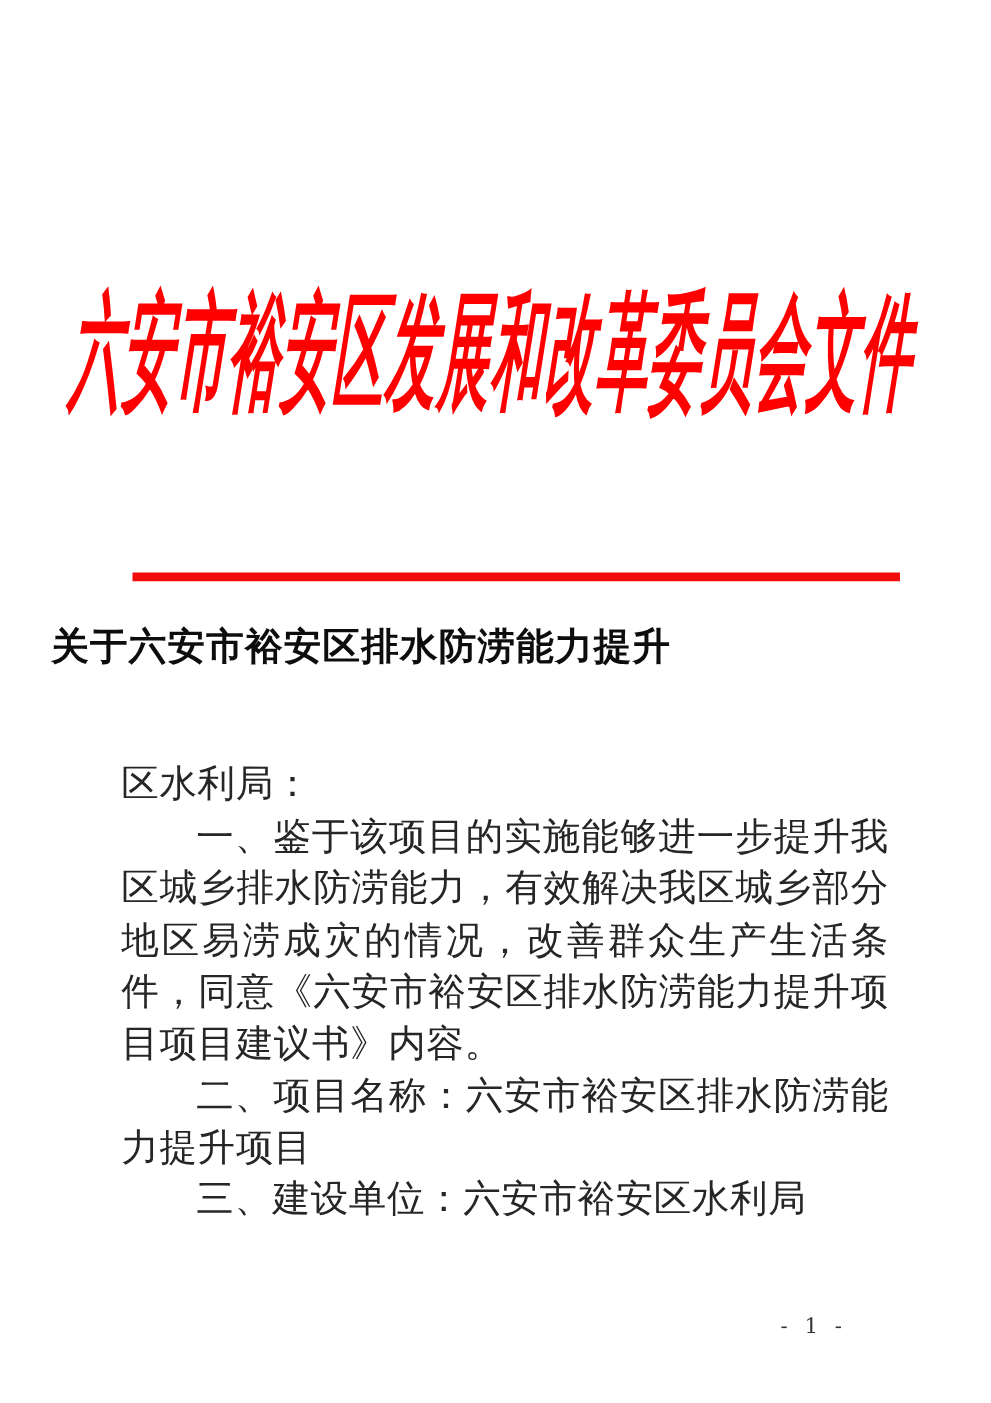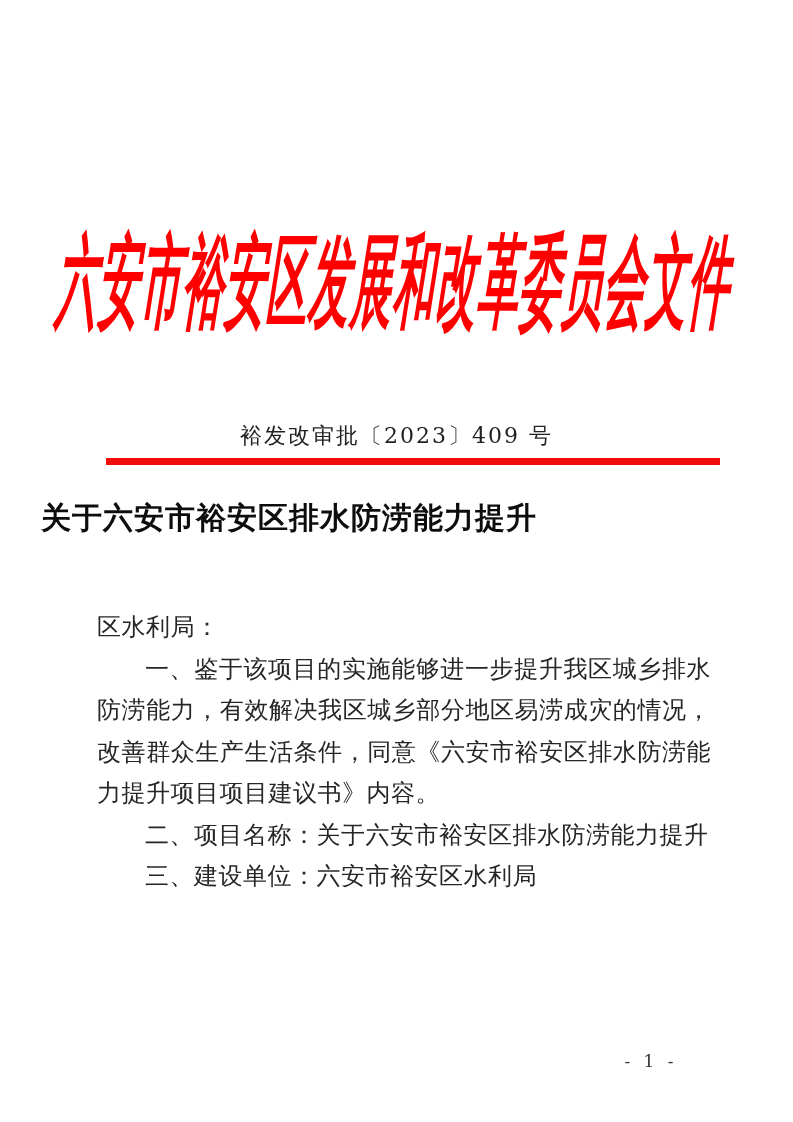--- a/index.html
+++ b/index.html
@@ -79,21 +79,21 @@
   .doc-title .title-line {
     display: block;
   }
 
   
   .body-text {
     position: absolute;
     top: 607px;
     left: 97px;
     width: 614px;
-    font-size: 24px;
+    font-size: 30px;
     line-height: 41.5px;
     color: #262626;
     letter-spacing: 0.5px;
   }
   .body-text p {
     margin: 0;
     text-align: justify;
     text-align-last: left;
     word-break: break-all;
   }
@@ -116,30 +116,29 @@
 </style>
 </head>
 <body>
 
 <div class="page">
 
   <div class="agency-title-wrap">
     <span class="agency-title">六安市裕安区发展和改革委员会文件</span>
   </div>
 
-  <div class="doc-number">裕发改审批〔2023〕409 号</div>
 
   <div class="red-divider"></div>
 
   <h1 class="doc-title">
     <span class="title-line">关于六安市裕安区排水防涝能力提升</span>
   </h1>
 
   <div class="body-text">
     <p class="salutation">区水利局：</p>
     <p class="para">一、鉴于该项目的实施能够进一步提升我区城乡排水防涝能力，有效解决我区城乡部分地区易涝成灾的情况，改善群众生产生活条件，同意《六安市裕安区排水防涝能力提升项目项目建议书》内容。</p>
-    <p class="para">二、项目名称：关于六安市裕安区排水防涝能力提升</p>
+    <p class="para">二、项目名称：六安市裕安区排水防涝能力提升项目</p>
     <p class="para">三、建设单位：六安市裕安区水利局</p>
   </div>
 
   <div class="page-number">- 1 -</div>
 
 </div>
 
 </body></html>

